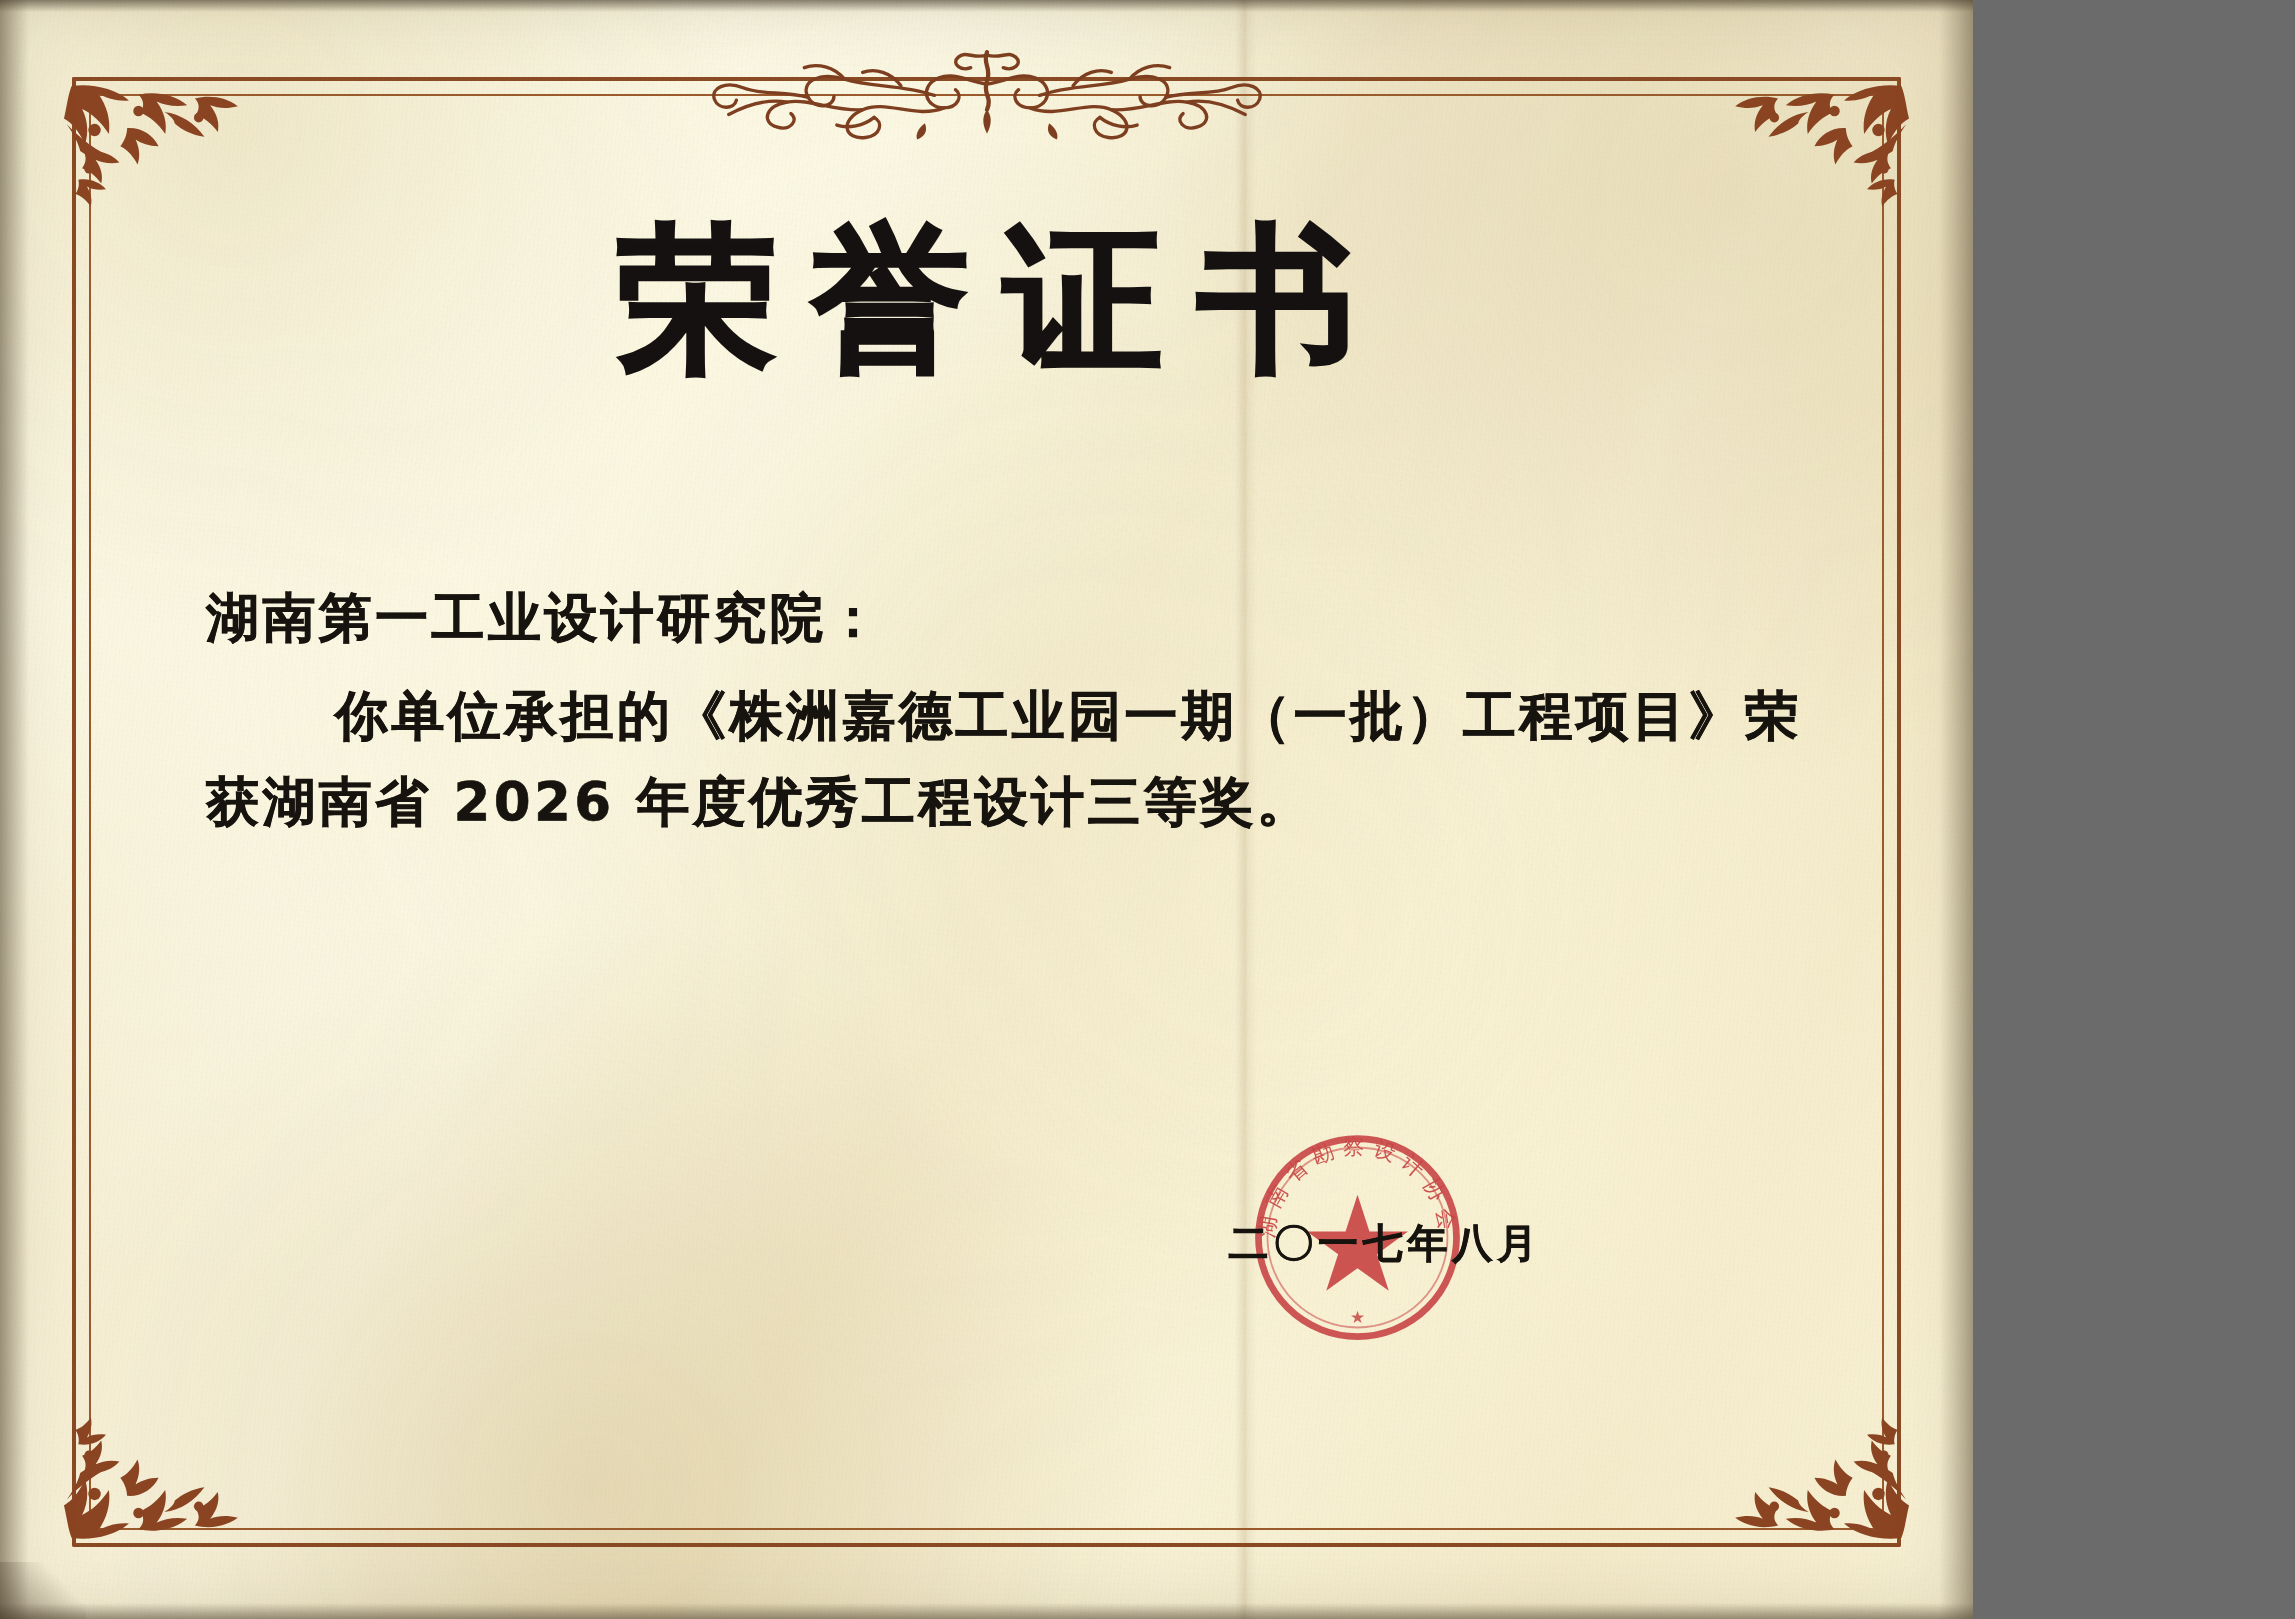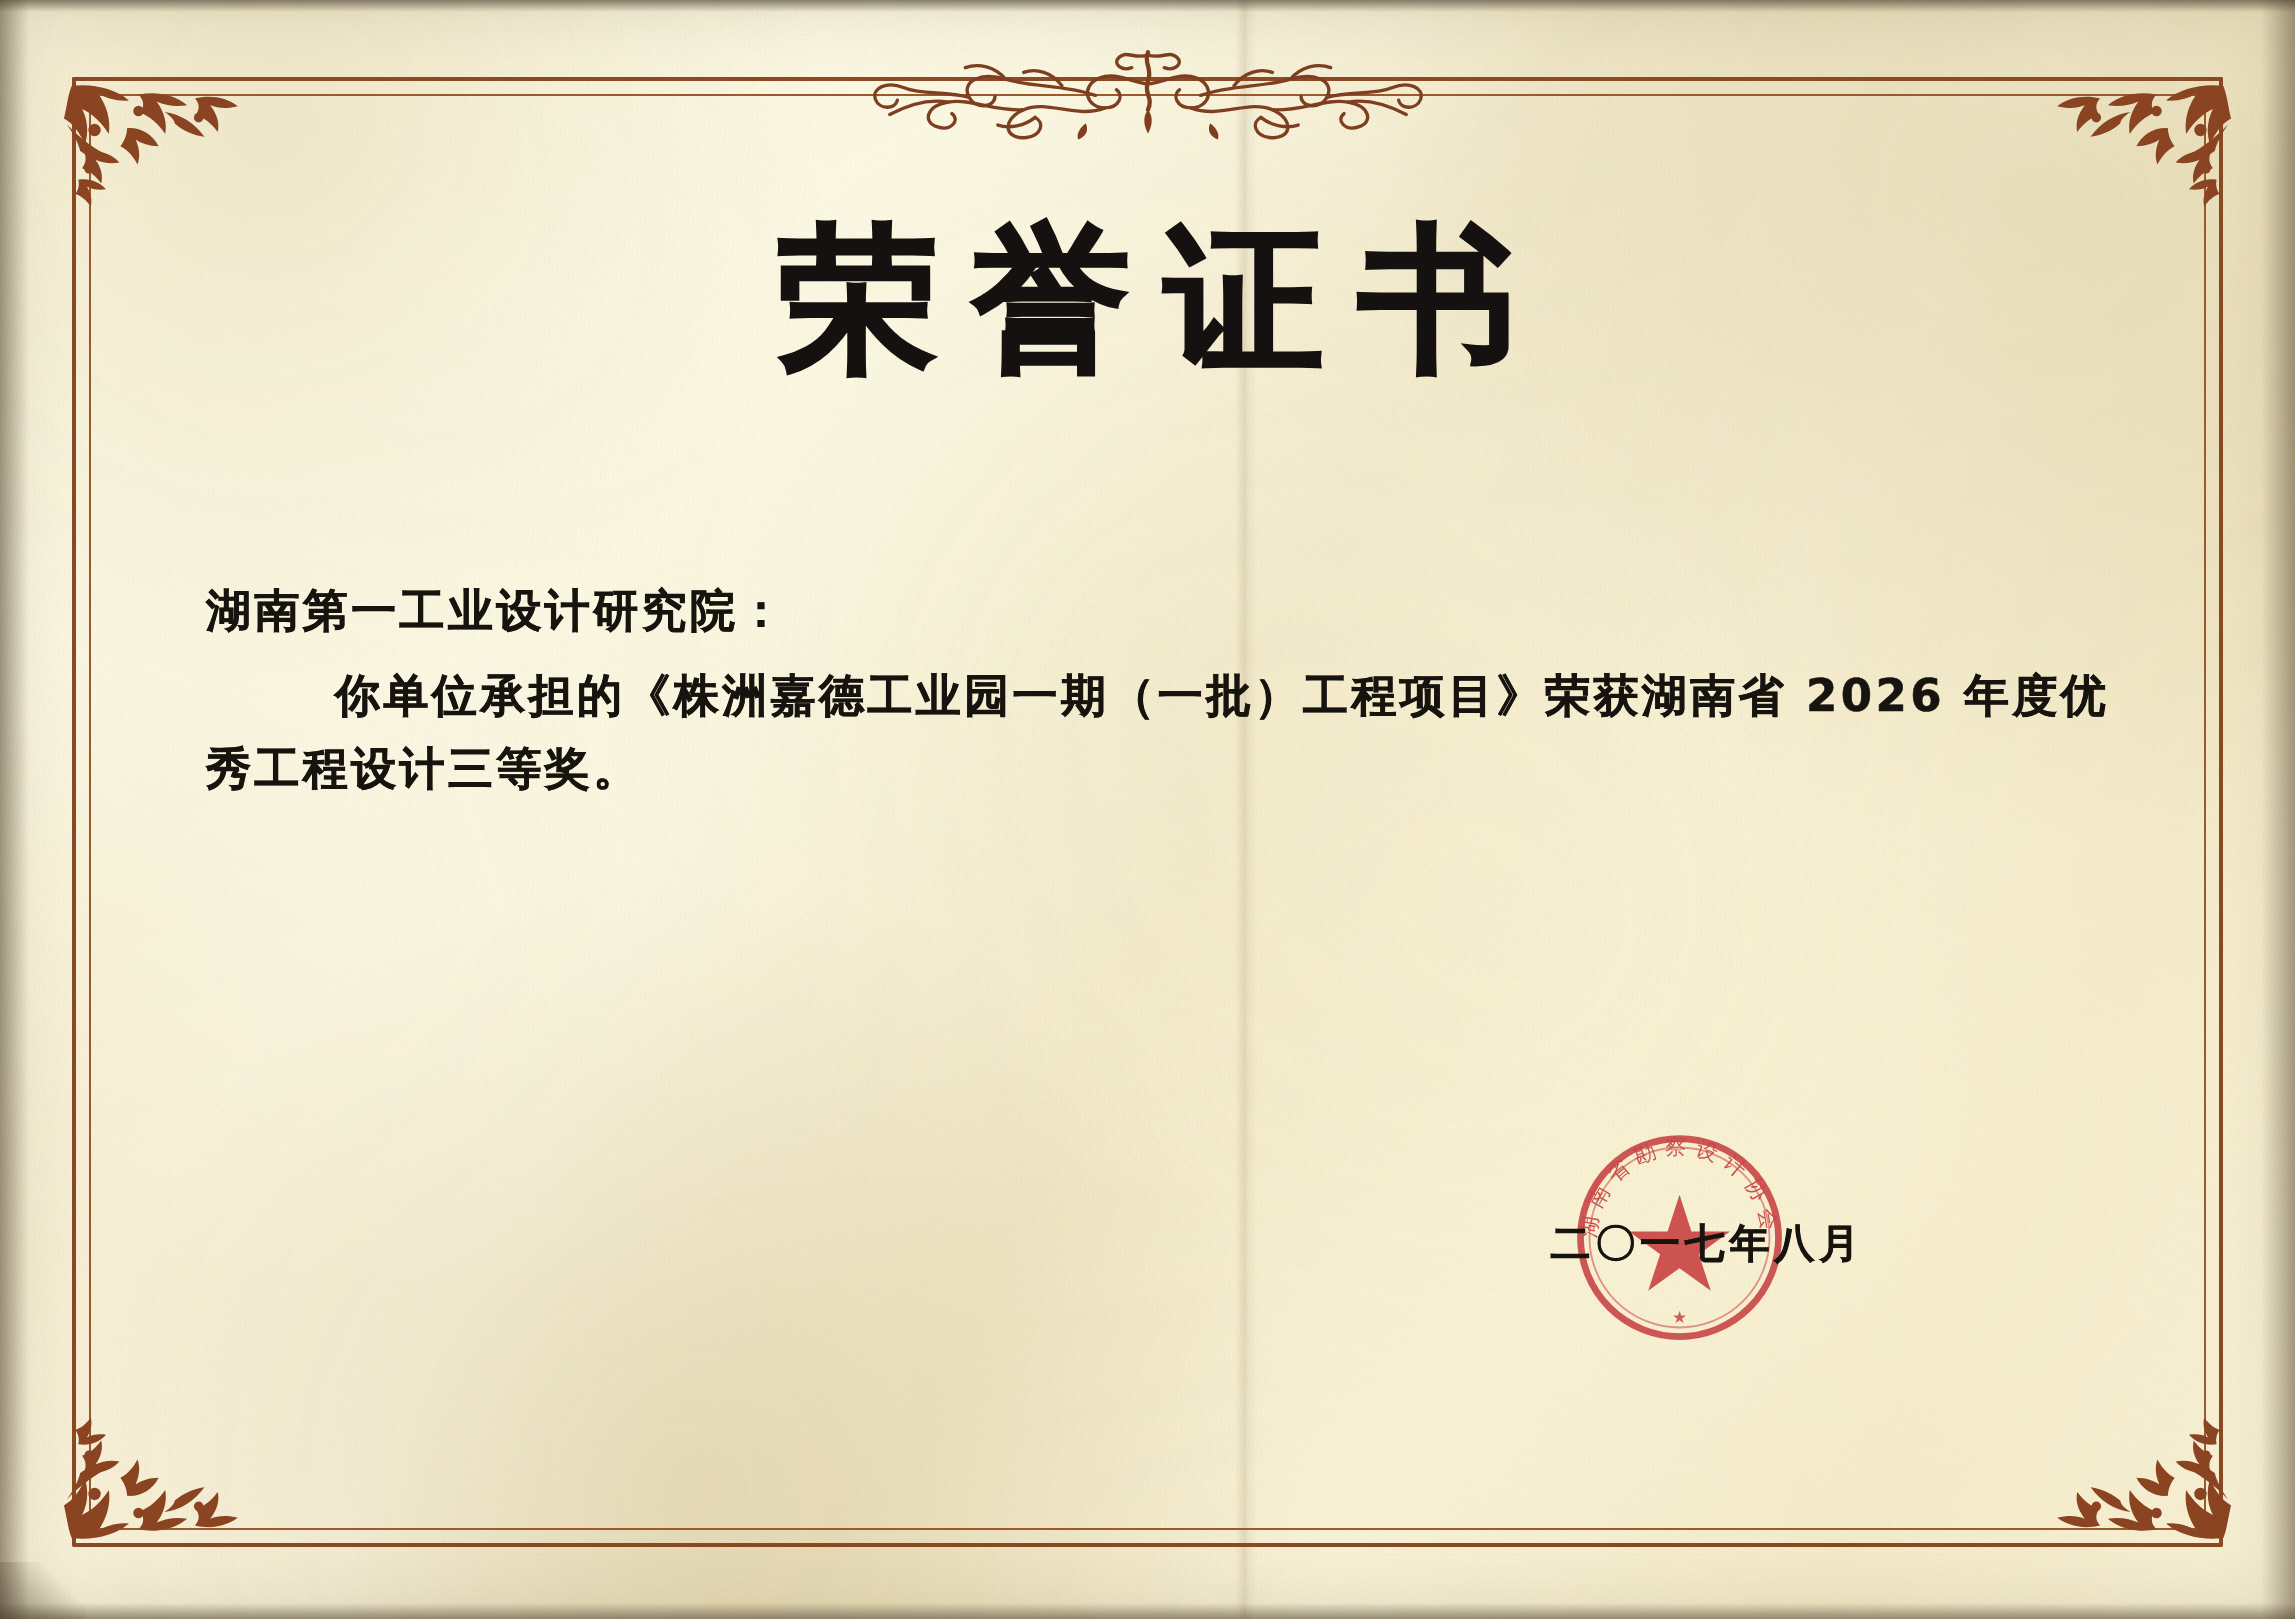--- a/index.html
+++ b/index.html
@@ -2,21 +2,21 @@
 <html lang="zh" style="font-size:7.7px"><head>
 <meta charset="utf-8">
 <style>
   html, body {
     margin: 0;
     padding: 0;
     background: #6b6b6b;
   }
   .page {
     position: relative;
-    width: 2295px;
+    width: 1973px;
     height: 1619px;
     overflow: hidden;
     background:
       radial-gradient(ellipse at 22% 18%, rgba(255,255,240,0.85) 0%, rgba(255,255,240,0) 55%),
       radial-gradient(ellipse at 78% 72%, rgba(250,243,214,0.7) 0%, rgba(250,243,214,0) 60%),
       linear-gradient(115deg, #f7f1d8 0%, #f4ecd0 18%, #f8f3dd 35%, #efe6c6 52%, #f6f0d6 68%, #eee4c0 84%, #f5eed3 100%);
     font-family: "DejaVu Sans", "Liberation Sans", sans-serif;
   }
   
   .grain {
@@ -136,21 +136,21 @@
   }
 
   
   .body-block {
     position: absolute;
     left: 206px;
     right: 158px;
     top: 575px;
     color: #17140f;
     font-family: "DejaVu Sans", "Liberation Sans", sans-serif;
-    font-size: 45px;
+    font-size: 53px;
     line-height: 1.62;
     letter-spacing: 3.4px;
     font-weight: 600;
     -webkit-text-stroke: 0.6px #17140f;
   }
   .salutation { margin: 0 0 12.4px 0; }
   .para {
     margin: 0;
     text-indent: 129px;
   }

